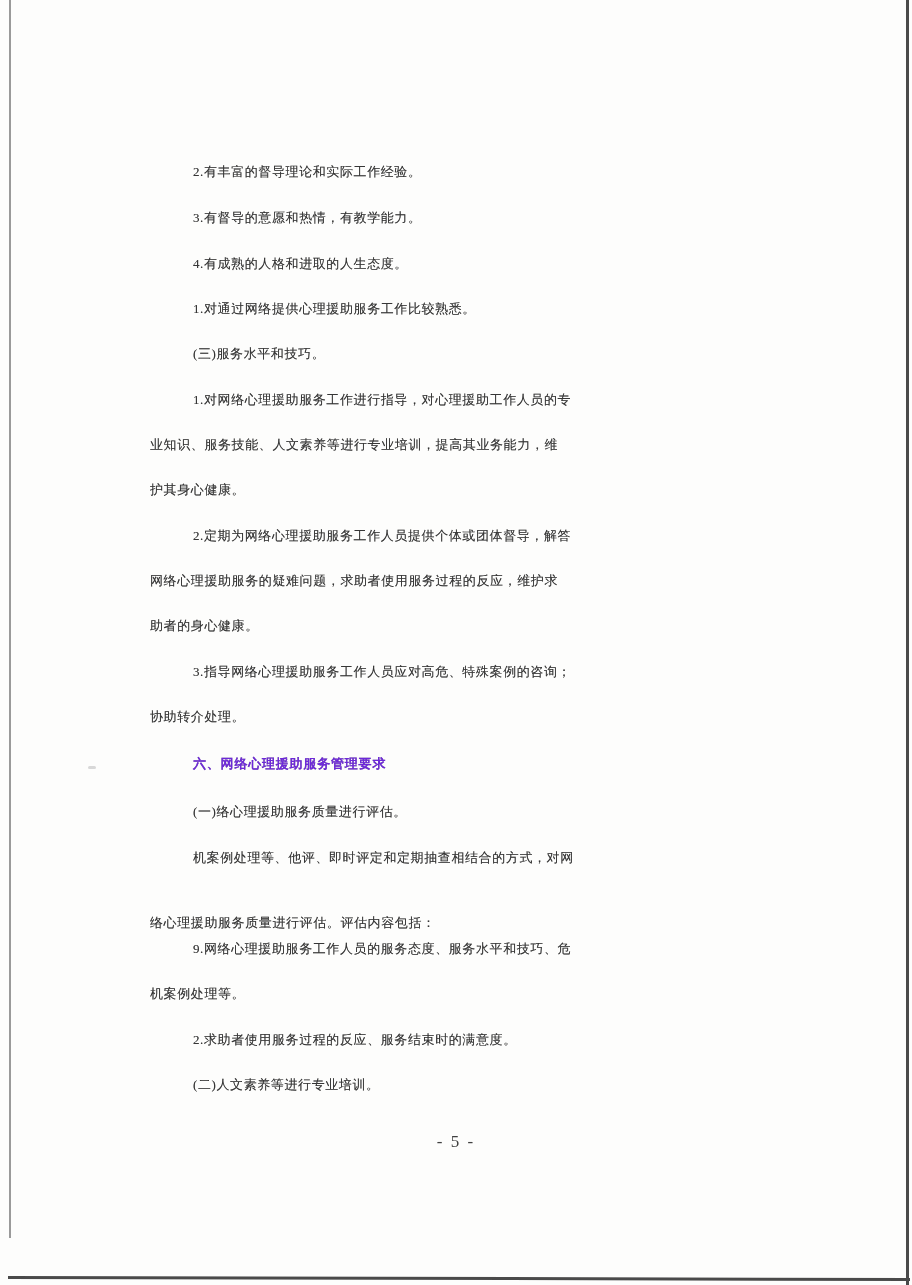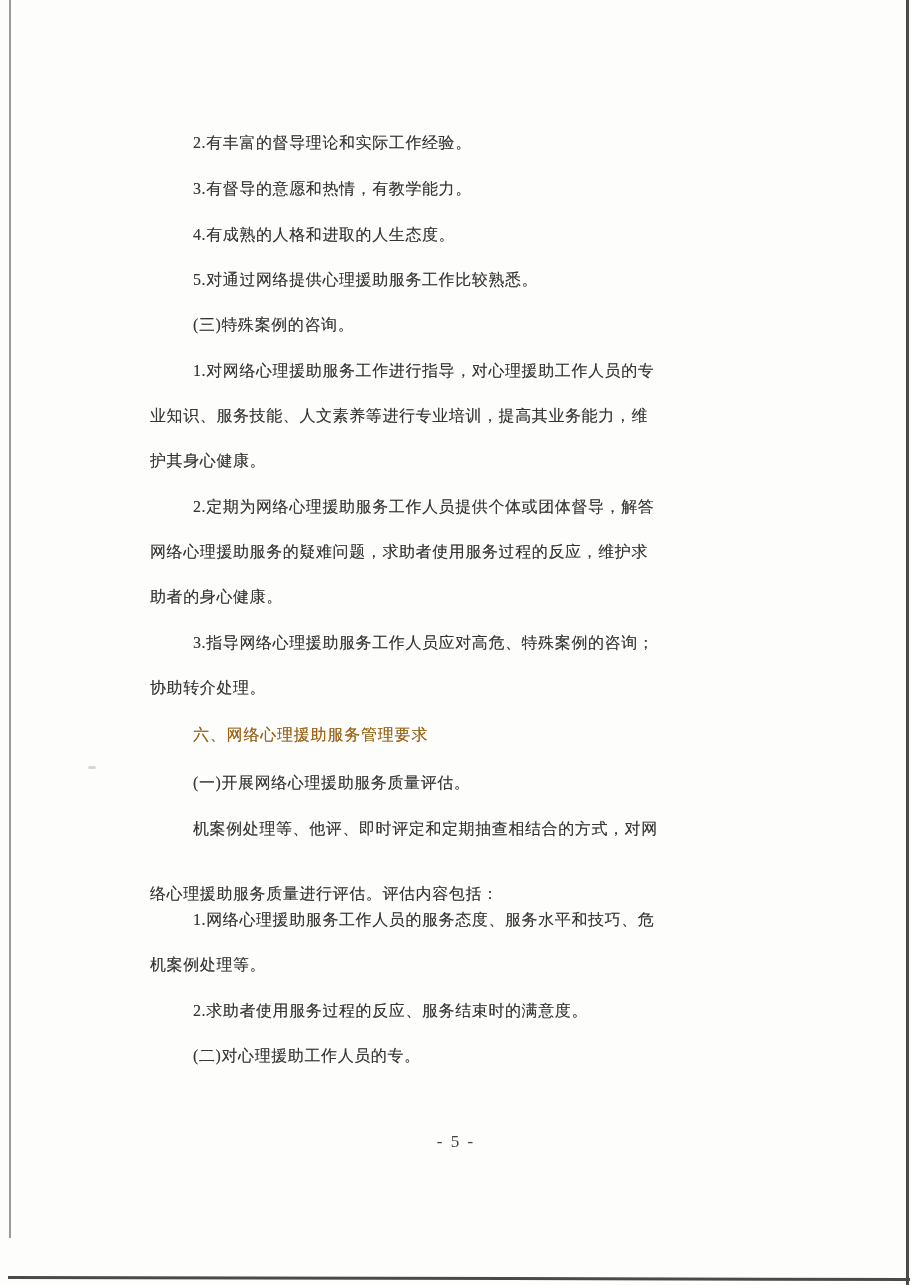--- a/index.html
+++ b/index.html
@@ -13,29 +13,30 @@
   }
   
   .edge-left{position:absolute;left:9px;top:0;width:2px;height:1238px;background:#9a9a9a;}
   .edge-right{position:absolute;left:906px;top:0;width:3px;height:1285px;background:#4a4a4a;}
   .edge-bottom{position:absolute;left:8px;top:1277px;width:902px;height:3px;background:#4a4a4a;transform:rotate(0.12deg);}
   .smudge{position:absolute;left:88px;top:766px;width:8px;height:3px;background:#d8d8d8;border-radius:2px;}
 
   .textblock{position:absolute;left:150px;top:0;width:660px;height:1100px;}
   .ln{
     position:absolute;left:0;width:660px;
-    font-size:16px;line-height:30px;
+    font-size:13px;line-height:30px;
     letter-spacing:0.6px;
     white-space:nowrap;
     text-shadow:0 0 0.5px rgba(40,40,40,0.45);
+    margin-top:29px;
   }
   .ind{padding-left:43px;}
   .hd{
     font-family:"Liberation Sans","DejaVu Sans",sans-serif;
-    font-weight:normal;color:#a16207;
+    font-weight:bold;color:#6d28d9;
     letter-spacing:0.8px;
   }
   .pagenum{
     position:absolute;left:0;top:1132px;width:912px;
     text-align:center;font-size:17px;letter-spacing:2px;color:#414141;
   }
 </style>
 </head>
 <body>
 
@@ -43,35 +44,35 @@
 
   <div class="edge-left"></div>
   <div class="edge-right"></div>
   <div class="edge-bottom"></div>
   <div class="smudge"></div>
 
   <div class="textblock">
     <div class="ln ind" style="top:128px">2.有丰富的督导理论和实际工作经验。</div>
     <div class="ln ind" style="top:174px">3.有督导的意愿和热情，有教学能力。</div>
     <div class="ln ind" style="top:220px">4.有成熟的人格和进取的人生态度。</div>
-    <div class="ln ind" style="top:265px">5.对通过网络提供心理援助服务工作比较熟悉。</div>
-    <div class="ln ind" style="top:310px">(三)特殊案例的咨询。</div>
+    <div class="ln ind" style="top:265px">1.对通过网络提供心理援助服务工作比较熟悉。</div>
+    <div class="ln ind" style="top:310px">(三)服务水平和技巧。</div>
     <div class="ln ind" style="top:356px">1.对网络心理援助服务工作进行指导，对心理援助工作人员的专</div>
     <div class="ln" style="top:401px">业知识、服务技能、人文素养等进行专业培训，提高其业务能力，维</div>
     <div class="ln" style="top:446px">护其身心健康。</div>
     <div class="ln ind" style="top:492px">2.定期为网络心理援助服务工作人员提供个体或团体督导，解答</div>
     <div class="ln" style="top:537px">网络心理援助服务的疑难问题，求助者使用服务过程的反应，维护求</div>
     <div class="ln" style="top:582px">助者的身心健康。</div>
     <div class="ln ind" style="top:628px">3.指导网络心理援助服务工作人员应对高危、特殊案例的咨询；</div>
     <div class="ln" style="top:673px">协助转介处理。</div>
     <div class="ln ind hd" style="top:720px">六、网络心理援助服务管理要求</div>
-    <div class="ln ind" style="top:768px">(一)开展网络心理援助服务质量评估。</div>
+    <div class="ln ind" style="top:768px">(一)络心理援助服务质量进行评估。</div>
     <div class="ln ind" style="top:814px">机案例处理等、他评、即时评定和定期抽查相结合的方式，对网</div>
     <div class="ln" style="top:879px">络心理援助服务质量进行评估。评估内容包括：</div>
-    <div class="ln ind" style="top:905px">1.网络心理援助服务工作人员的服务态度、服务水平和技巧、危</div>
+    <div class="ln ind" style="top:905px">9.网络心理援助服务工作人员的服务态度、服务水平和技巧、危</div>
     <div class="ln" style="top:950px">机案例处理等。</div>
     <div class="ln ind" style="top:996px">2.求助者使用服务过程的反应、服务结束时的满意度。</div>
-    <div class="ln ind" style="top:1041px">(二)对心理援助工作人员的专。</div>
+    <div class="ln ind" style="top:1041px">(二)人文素养等进行专业培训。</div>
   </div>
 
   <div class="pagenum">- 5 -</div>
 
 </div>
 
 </body></html>

